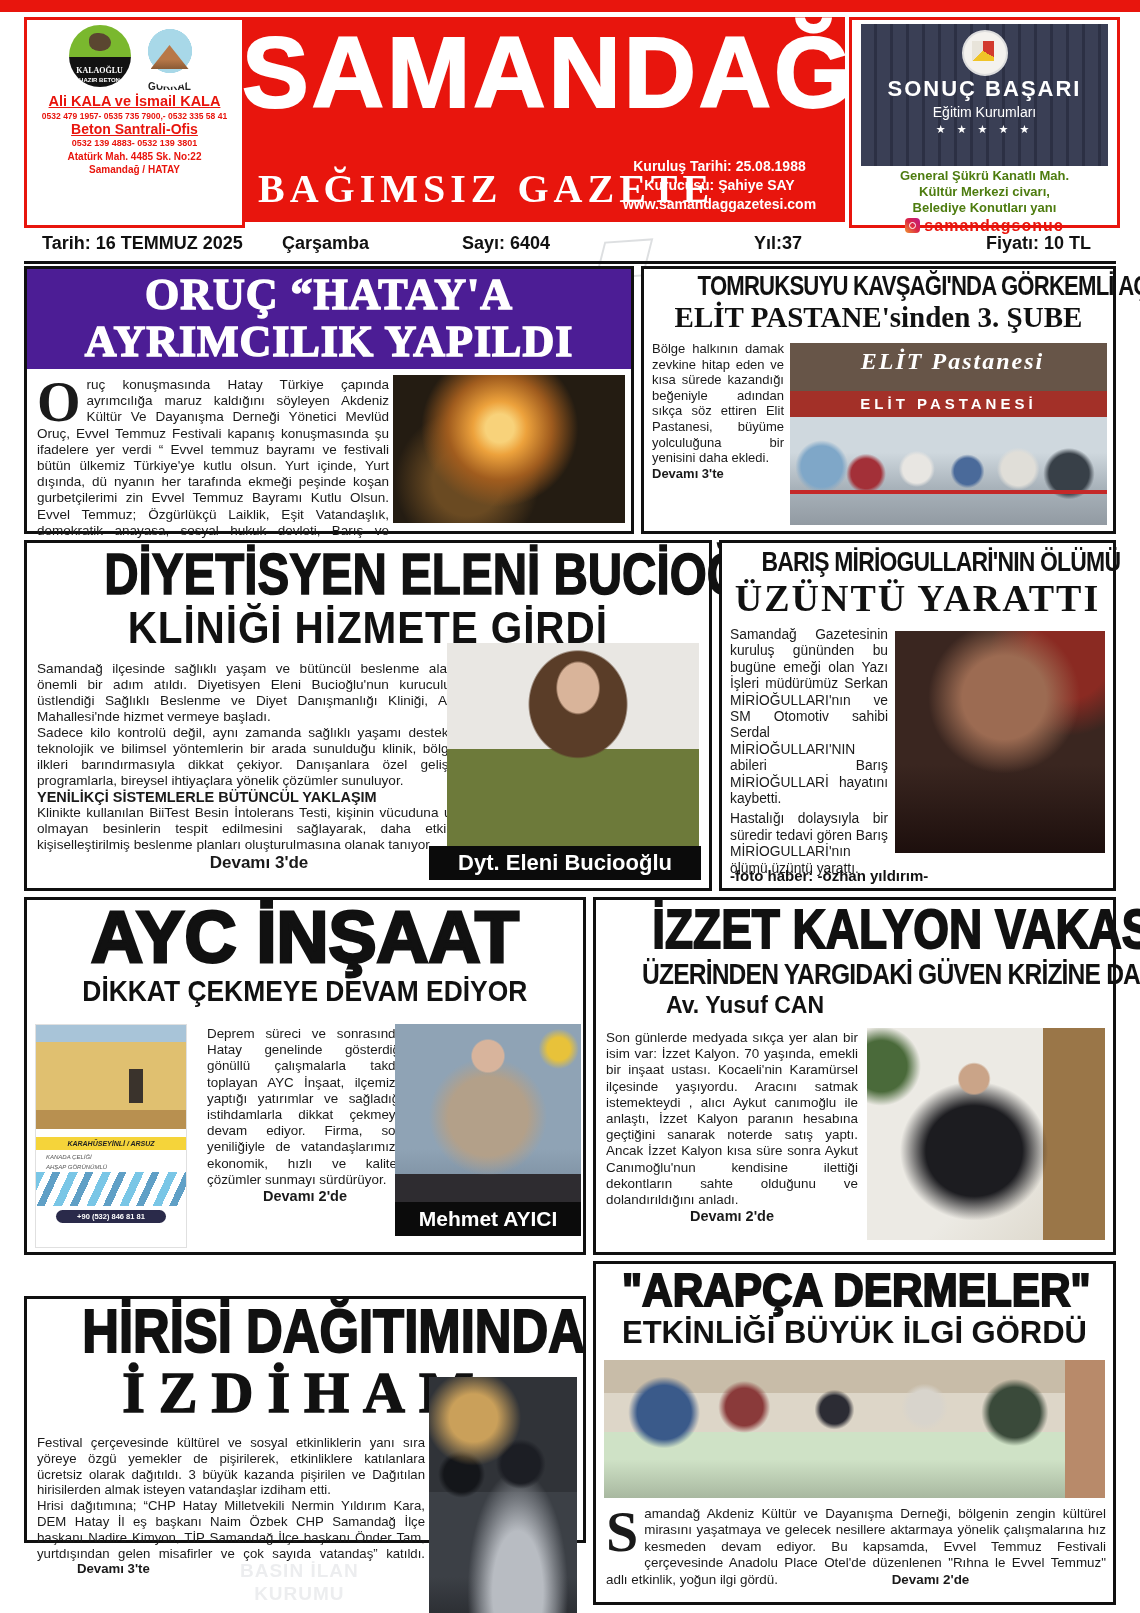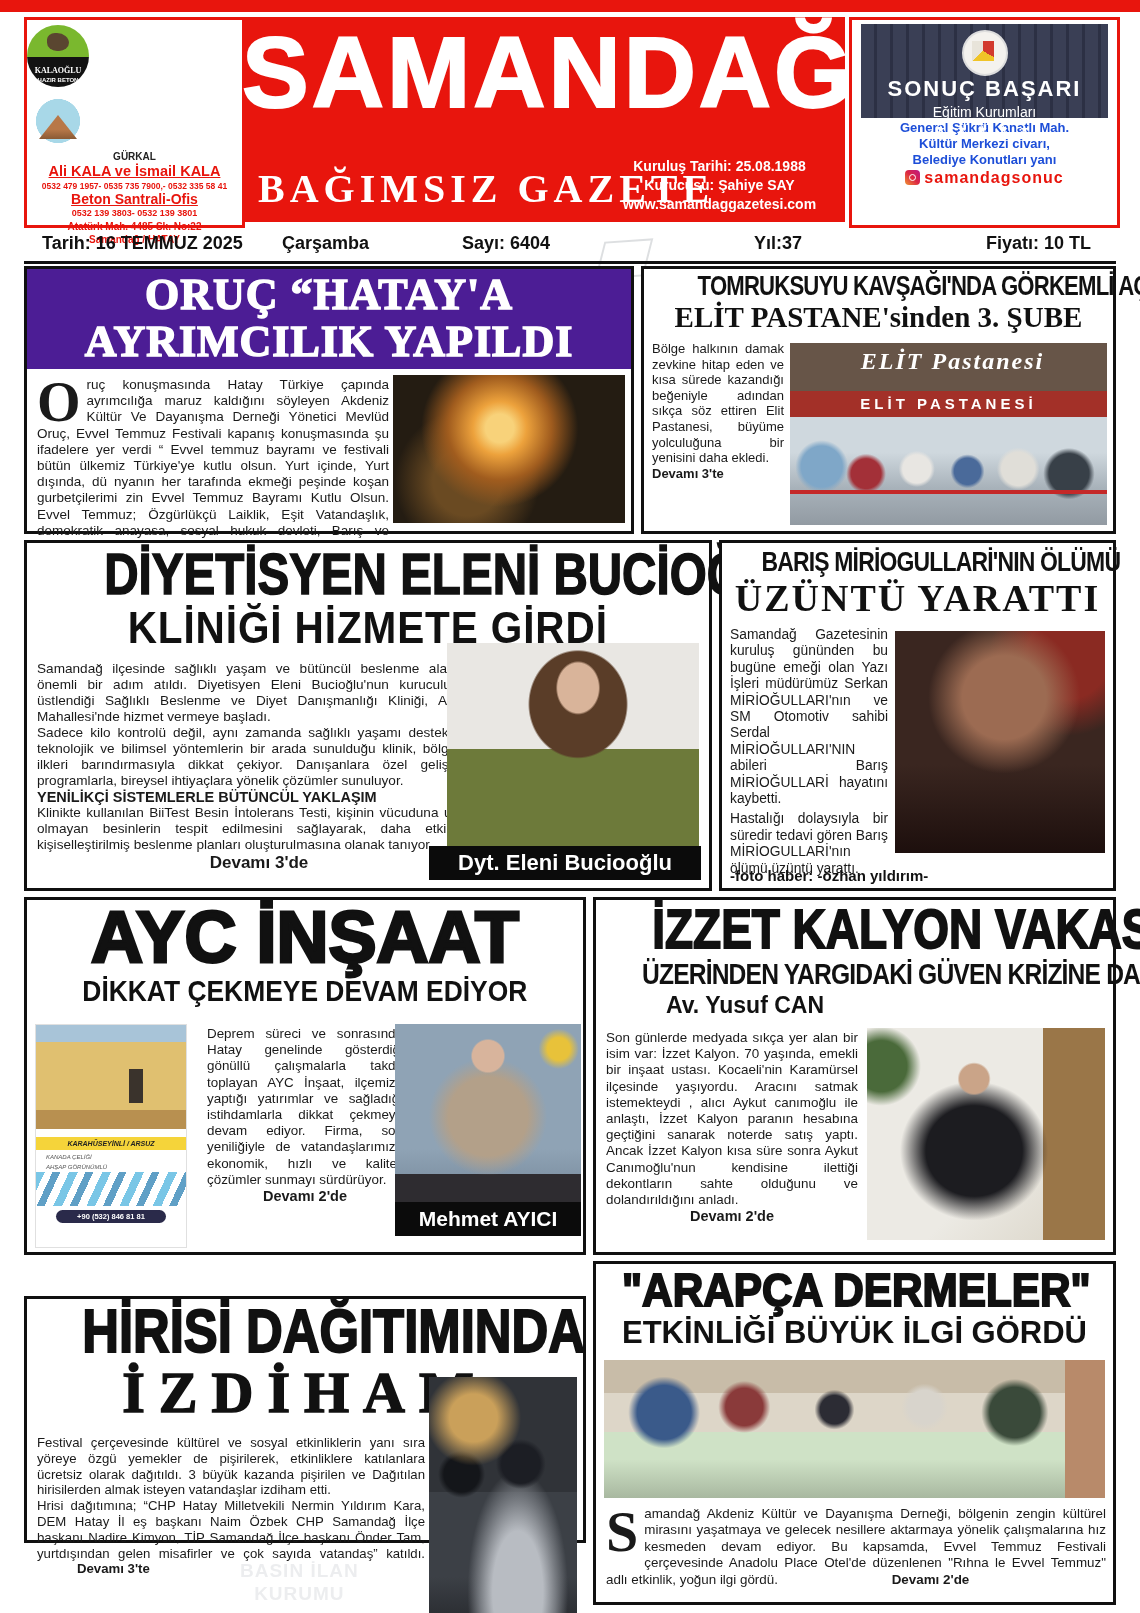--- a/index.html
+++ b/index.html
@@ -3,21 +3,21 @@
 <meta charset="utf-8">
 <style>
   html,body{margin:0;padding:0;background:#f3f3f3;}
   .page{position:relative;width:1140px;height:1613px;background:#ffffff;margin:0 auto;
         font-family:"Liberation Sans",sans-serif;overflow:hidden;color:#111;}
   .topstrip{position:absolute;left:0;top:0;width:1140px;height:12px;background:#e8150d;}
 
   
   .ad-left{position:absolute;left:24px;top:17px;width:215px;height:205px;border:3px solid #e8150d;
            background:#fff;text-align:center;}
-  .logos{display:flex;justify-content:center;gap:8px;margin-top:5px;flex-direction:column;}
+  .logos{display:flex;justify-content:center;gap:8px;margin-top:5px;}
   .logo-kala{width:62px;height:62px;border-radius:50%;background:linear-gradient(180deg,#7ab82e 0 52%,#121212 52%);
              position:relative;overflow:hidden;}
   .logo-kala .lk-t{position:absolute;left:0;right:0;bottom:12px;color:#fff;font-weight:bold;font-size:8px;font-family:"Liberation Serif",serif;}
   .logo-kala .lk-b{position:absolute;left:0;right:0;bottom:4px;color:#fff;font-weight:bold;font-size:6px;}
   .logo-kala .lion{position:absolute;left:20px;top:8px;width:22px;height:18px;background:#5a4630;border-radius:40% 60% 50% 50%;}
   .logo-gurkal{width:62px;height:62px;border-radius:50%;position:relative;
                background:radial-gradient(circle at 50% 42%,#a8d8e8 0 46%,#fff 47%);overflow:visible;}
   .logo-gurkal .mnt{position:absolute;left:12px;top:20px;width:38px;height:24px;background:linear-gradient(180deg,#b87848 0 60%,#8a5a34 100%);
                     clip-path:polygon(50% 0,100% 100%,0 100%);}
   .lg-label{font-weight:bold;font-size:10px;color:#222;margin-top:-6px;}
@@ -30,30 +30,30 @@
 
   .masthead{position:absolute;left:242px;top:17px;width:603px;height:205px;background:#e8150d;color:#fff;}
   .m-title{font-size:100px;font-weight:bold;letter-spacing:3px;text-align:center;line-height:1.02;
            -webkit-text-stroke:2px #fff;margin-top:4px;}
   .m-sub{position:absolute;left:16px;bottom:10px;font-family:"Liberation Serif",serif;font-weight:bold;
          font-size:40px;letter-spacing:5px;}
   .m-info{position:absolute;right:8px;bottom:8px;width:235px;text-align:center;font-weight:bold;
           font-size:14px;line-height:1.35;}
 
   .ad-right{position:absolute;left:849px;top:17px;width:265px;height:205px;border:3px solid #e8150d;background:#fff;text-align:center;}
-  .sonuc-photo{position:relative;margin:4px auto 2px;width:247px;height:94px;
+  .sonuc-photo{position:relative;margin:4px auto 2px;width:247px;height:142px;
                background:repeating-linear-gradient(90deg,#3a3f55 0 13px,#2c3044 13px 16px);}
   .sonuc-logo{position:absolute;left:50%;top:6px;transform:translateX(-50%);width:42px;height:42px;border-radius:50%;
               background:#f4f2ee;border:2px solid #ddd;}
   .sonuc-logo .book{position:absolute;left:8px;top:9px;width:22px;height:20px;
               background:conic-gradient(#d23a2e 0 120deg,#f0c428 120deg 225deg,#e8e4da 225deg 360deg);}
   .sonuc-title{position:absolute;left:0;right:0;top:52px;color:#fff;font-weight:bold;font-size:22px;letter-spacing:2px;}
   .sonuc-sub{position:absolute;left:0;right:0;top:80px;color:#fff;font-size:14px;}
   .sonuc-stars{position:absolute;left:0;right:0;top:99px;color:#fff;font-size:11px;letter-spacing:4px;}
-  .sonuc-addr{color:#1d4ed8;font-weight:bold;font-size:13px;line-height:1.22;}
+  .sonuc-addr{color:#4d7c0f;font-weight:bold;font-size:13px;line-height:1.22;}
   .insta-row{display:flex;align-items:center;justify-content:center;gap:4px;margin-top:1px;text-align:right;}
   .insta-ic{width:15px;height:15px;border-radius:4px;background:linear-gradient(45deg,#f09433,#dc2743,#bc1888);position:relative;}
   .insta-ic:after{content:"";position:absolute;left:4px;top:4px;width:5px;height:5px;border:1.5px solid #fff;border-radius:50%;}
   .insta-handle{color:#e8150d;font-weight:bold;font-size:16px;letter-spacing:1px;}
 
   
   .dateline{position:absolute;left:24px;top:233px;width:1092px;height:26px;font-weight:bold;font-size:18px;}
   .dateline span{position:absolute;top:0;}
   .dl-tarih{left:18px;} .dl-day{left:258px;} .dl-sayi{left:438px;} .dl-yil{left:730px;} .dl-fiyat{left:962px;}
   .daterule{position:absolute;left:24px;top:261px;width:1092px;height:3px;background:#101010;}
@@ -228,21 +228,21 @@
       <div>
         <div class="logo-gurkal">
           <div class="mnt"></div>
         </div>
         <div class="lg-label">GÜRKAL</div>
       </div>
     </div>
     <div class="al-red al-name">Ali KALA ve İsmail KALA</div>
     <div class="al-red al-ph1">0532 479 1957- 0535 735 7900,- 0532 335 58 41</div>
     <div class="al-red al-ofis">Beton Santrali-Ofis</div>
-    <div class="al-red al-ph2">0532 139 3803-  0532 139 3801</div>
+    <div class="al-red al-ph2">0532 139 4883-  0532 139 3801</div>
     <div class="al-red al-adr">Atatürk Mah. 4485 Sk. No:22</div>
     <div class="al-red al-adr">Samandağ / HATAY</div>
   </div>
 
   <div class="masthead">
     <div class="m-title">SAMANDAĞ</div>
     <div class="m-sub">BAĞIMSIZ GAZETE</div>
     <div class="m-info">
       <div>Kuruluş Tarihi: 25.08.1988</div>
       <div>Kurucusu: Şahiye SAY</div>

